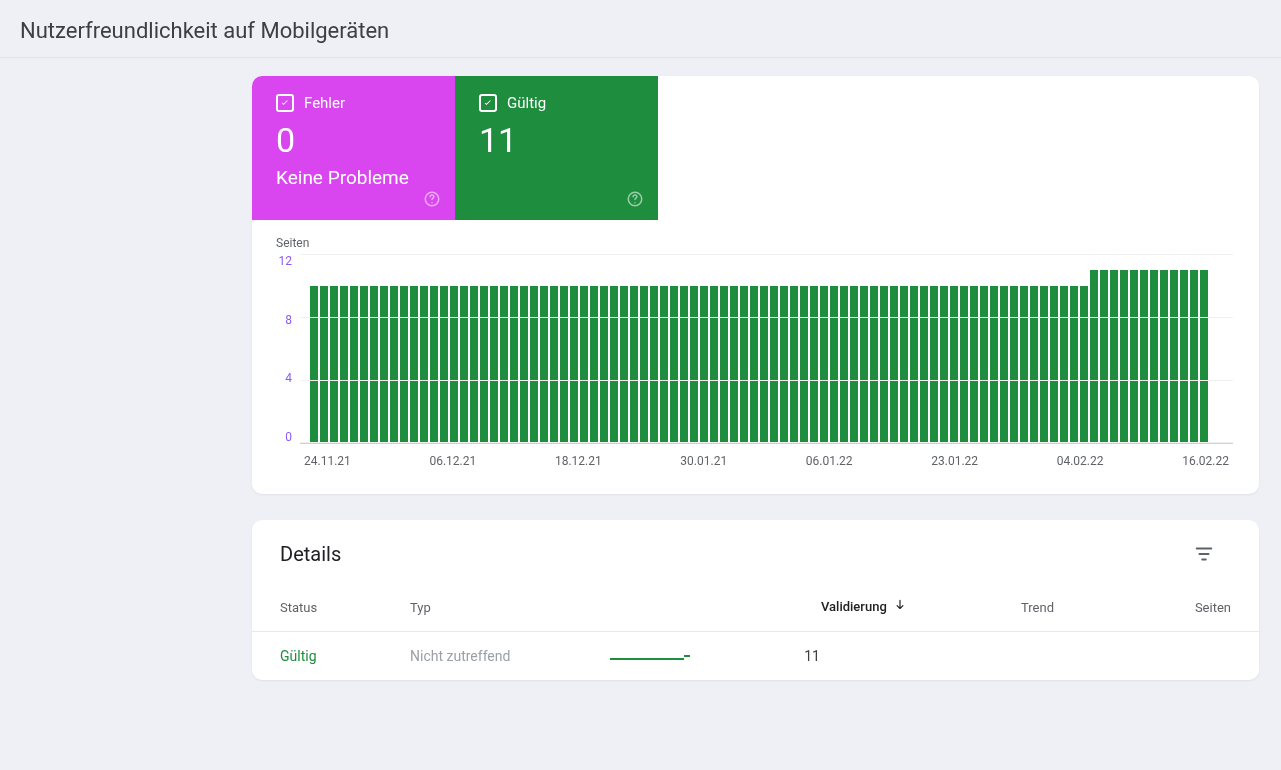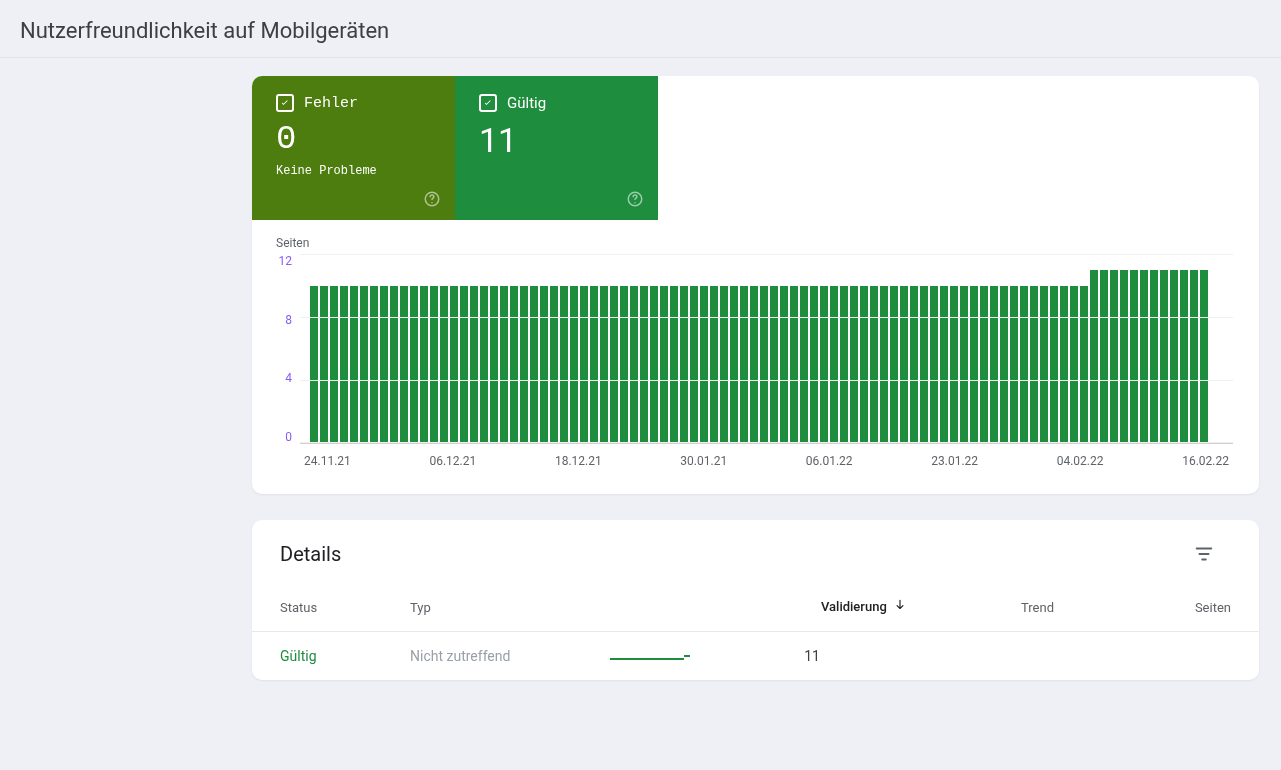--- a/index.html
+++ b/index.html
@@ -27,30 +27,30 @@
   
   .tiles { display: flex; }
   .tile {
     width: 203px;
     height: 144px;
     color: #fff;
     padding: 18px 16px 14px 24px;
     position: relative;
     cursor: pointer;
   }
-  .tile-error { background: #4d7c0f; border-top-left-radius: 10px; font-family: Liberation Mono, monospace; }
+  .tile-error { background: #d946ef; border-top-left-radius: 10px; }
   .tile-valid { background: #1e8e3e; }
   .tile-head { display: flex; align-items: center; gap: 10px; font-size: 15px; }
   .tile-check {
     width: 18px; height: 18px; border: 2px solid #fff; border-radius: 3px;
     display: flex; align-items: center; justify-content: center;
   }
   .tile-check svg { width: 12px; height: 12px; fill: #fff; }
   .tile-value { font-size: 34px; font-weight: 400; margin-top: 8px; }
-  .tile-note { font-size: 12px; margin-top: 6px; }
+  .tile-note { font-size: 19px; margin-top: 6px; }
   .tile-help {
     position: absolute; right: 14px; bottom: 12px;
     width: 18px; height: 18px; display:flex; align-items:center; justify-content:center;
   }
   .tile-help svg { width: 18px; height:18px; }
   .tile-error .tile-help svg { stroke: rgba(255,255,255,0.55); }
   .tile-valid .tile-help svg { stroke: rgba(255,255,255,0.55); }
   
   .imp-row { display:flex; align-items:center; gap:14px; padding: 20px 0 6px 20px; }
   .imp-box { width:20px; height:20px; border:2px solid #5f6368; border-radius:3px; }

